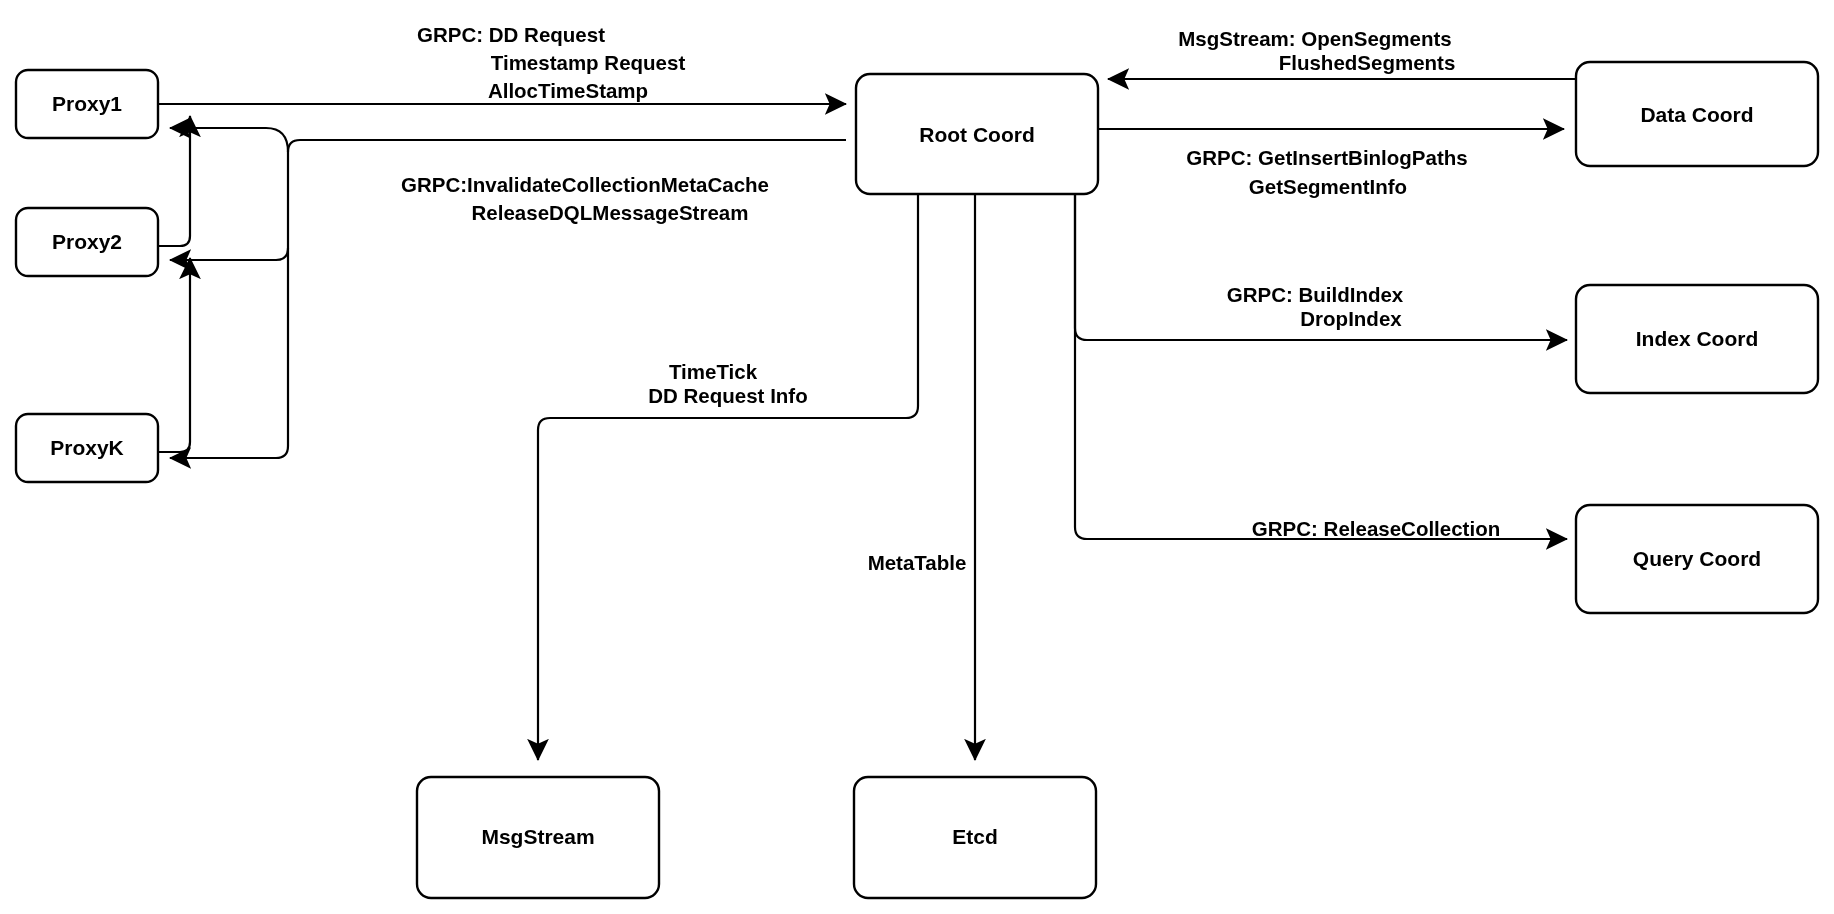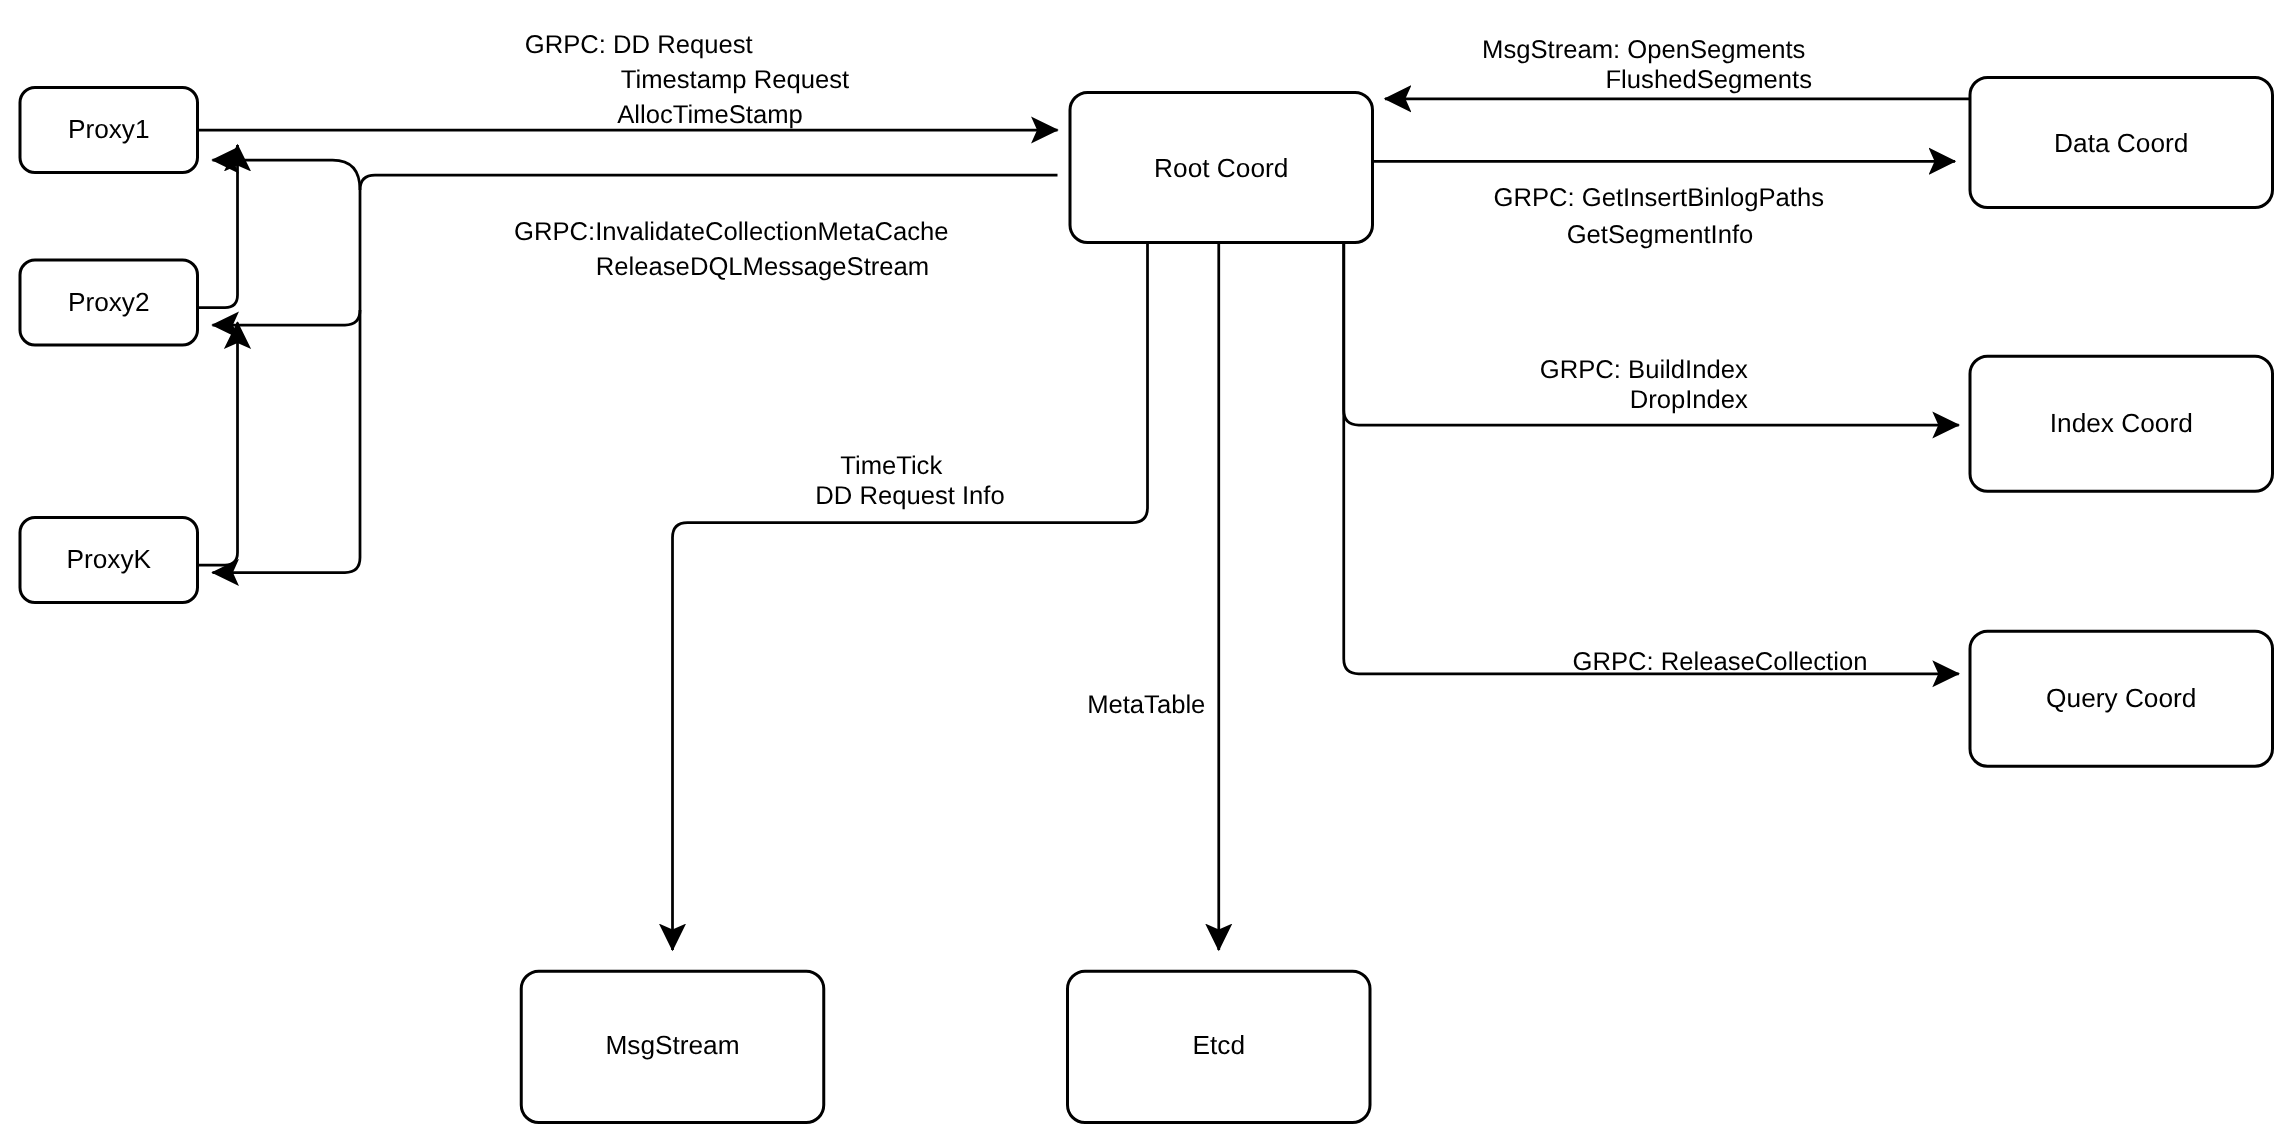--- a/index.html
+++ b/index.html
@@ -7,20 +7,21 @@
     padding: 0;
     background: #ffffff;
   }
   #canvas {
     position: relative;
     width: 1834px;
     height: 914px;
     background: #ffffff;
     overflow: hidden;
     font-family: "Liberation Sans", sans-serif;
+    font-weight: bold;
   }
   svg#diagram {
     position: absolute;
     top: 0;
     left: 0;
     width: 1834px;
     height: 914px;
   }
   .node-rect {
     fill: #ffffff;

